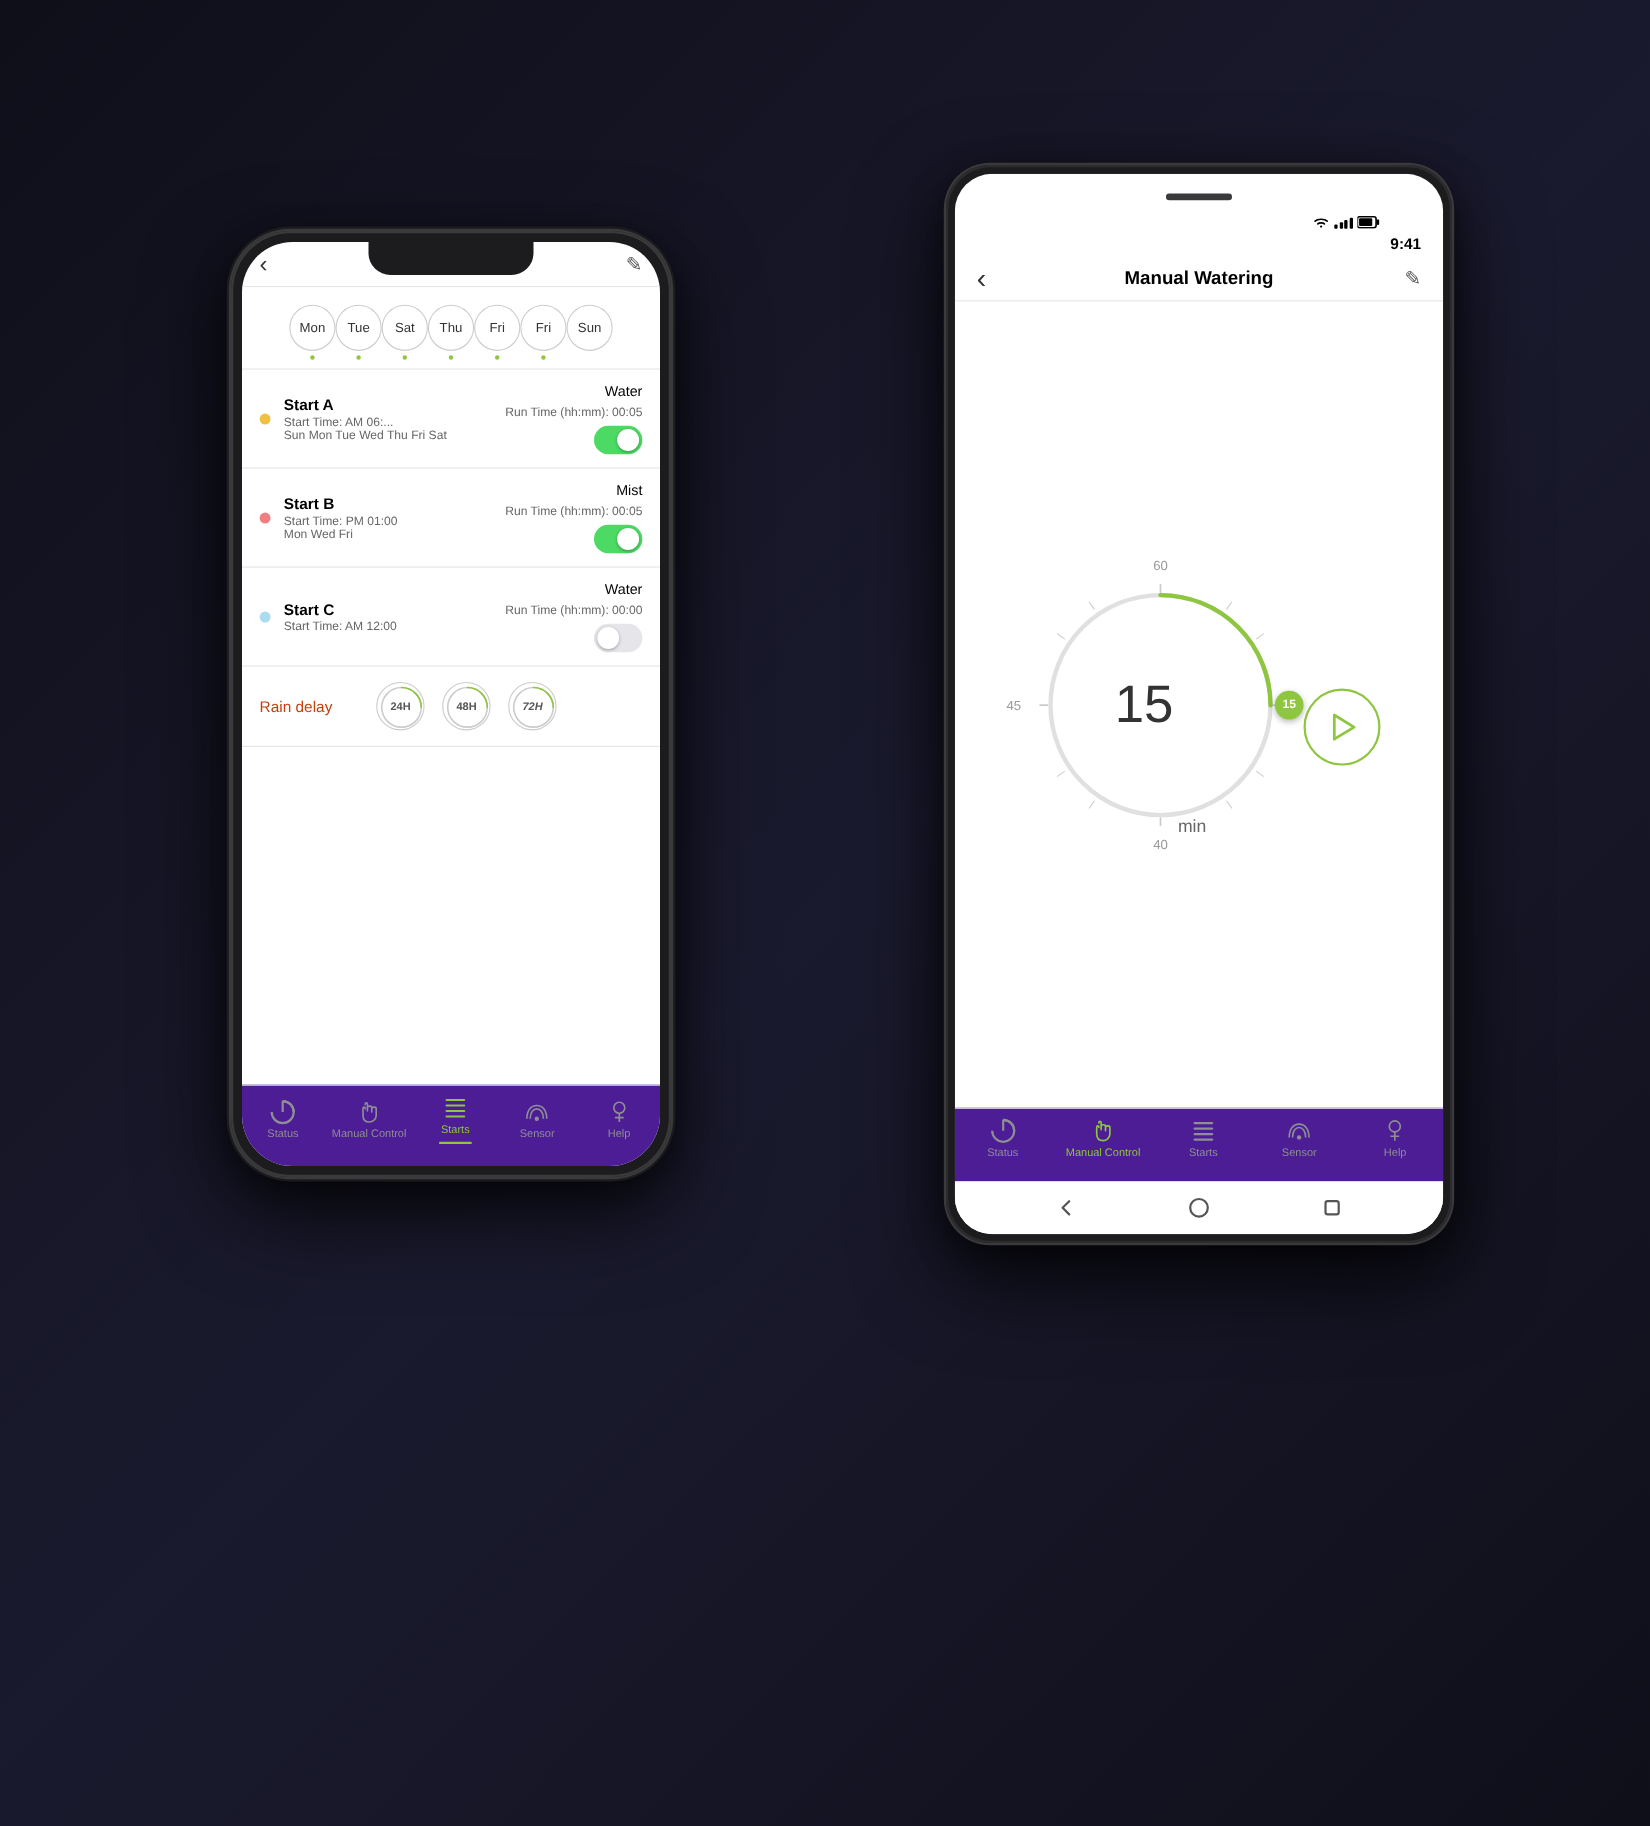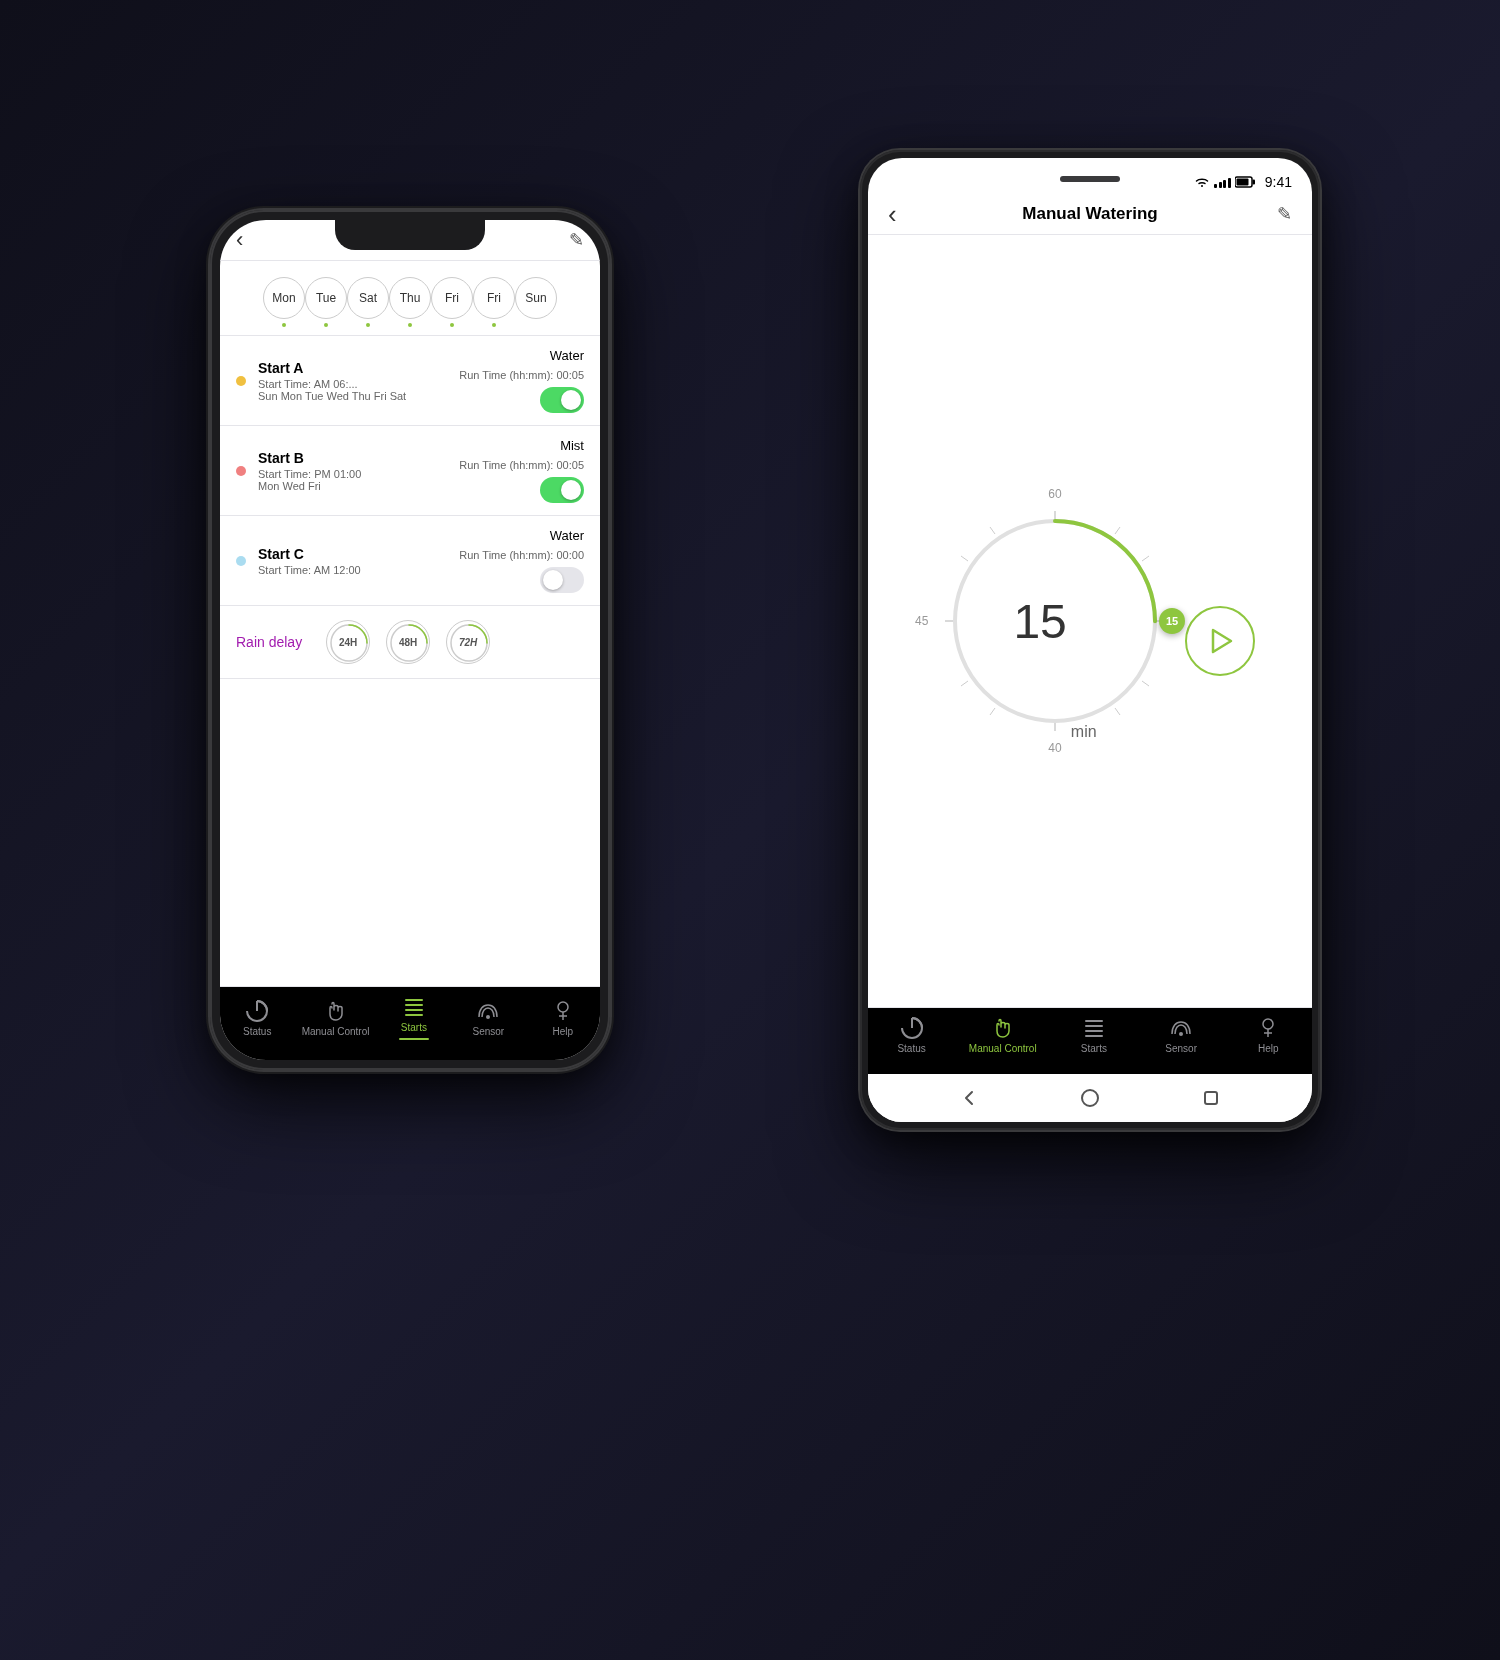--- a/index.html
+++ b/index.html
@@ -117,21 +117,21 @@
 
     .status-bar.iphone-status {
       padding-top: 36px;
     }
 
     .status-bar.android-status {
       padding-top: 16px;
       padding-bottom: 4px;
     }
 
-    .status-time { font-weight: 400; font-size: 14px; }
+    .status-time { font-weight: 700; font-size: 14px; margin-top: 39px; }
     .status-icons { display: flex; align-items: center; gap: 4px; font-size: 12px; }
 
     
     .signal-bars {
       display: flex;
       align-items: flex-end;
       gap: 1.5px;
       height: 12px;
     }
     .signal-bars span {
@@ -261,21 +261,21 @@
     .toggle.off .toggle-knob { left: 3px; }
 
     
     .rain-delay {
       display: flex;
       align-items: center;
       padding: 14px 16px;
       gap: 16px;
       border-bottom: 1px solid #e5e5ea;
     }
-    .rain-delay-label { font-size: 14px; color: #a21caf; margin-right: 8px; }
+    .rain-delay-label { font-size: 14px; color: #c2410c; margin-right: 24px; }
     .rain-btn {
       width: 44px;
       height: 44px;
       border-radius: 50%;
       border: 1.5px solid #ccc;
       display: flex;
       align-items: center;
       justify-content: center;
       font-size: 11px;
       font-weight: 600;
@@ -284,21 +284,21 @@
       position: relative;
     }
 
     
     .bottom-nav {
       display: flex;
       justify-content: space-around;
       align-items: center;
       padding: 8px 0 20px;
       border-top: 1px solid #e5e5ea;
-      background: #000000;
+      background: #4c1d95;
     }
 
     .nav-item {
       display: flex;
       flex-direction: column;
       align-items: center;
       gap: 3px;
       cursor: pointer;
       min-width: 60px;
     }

